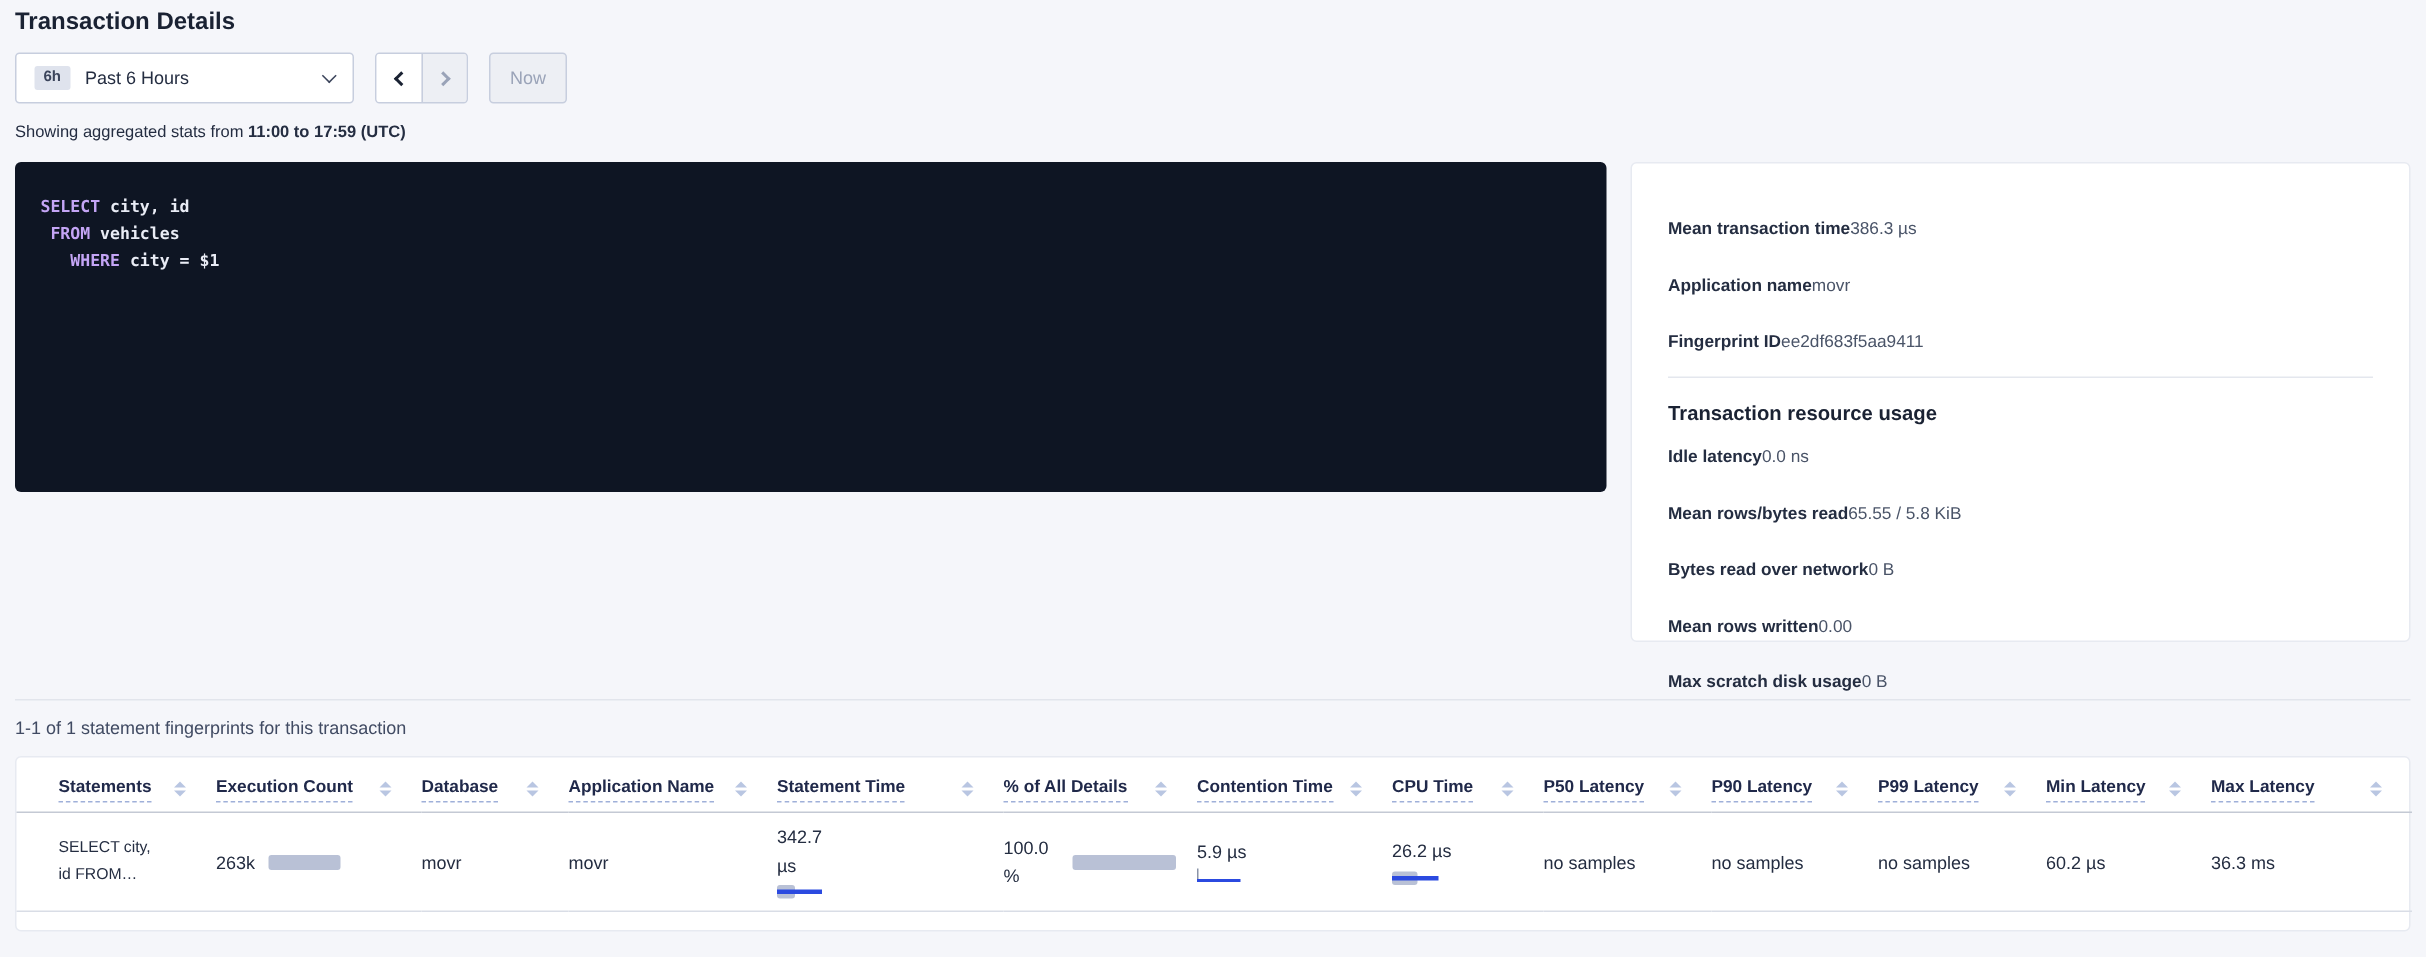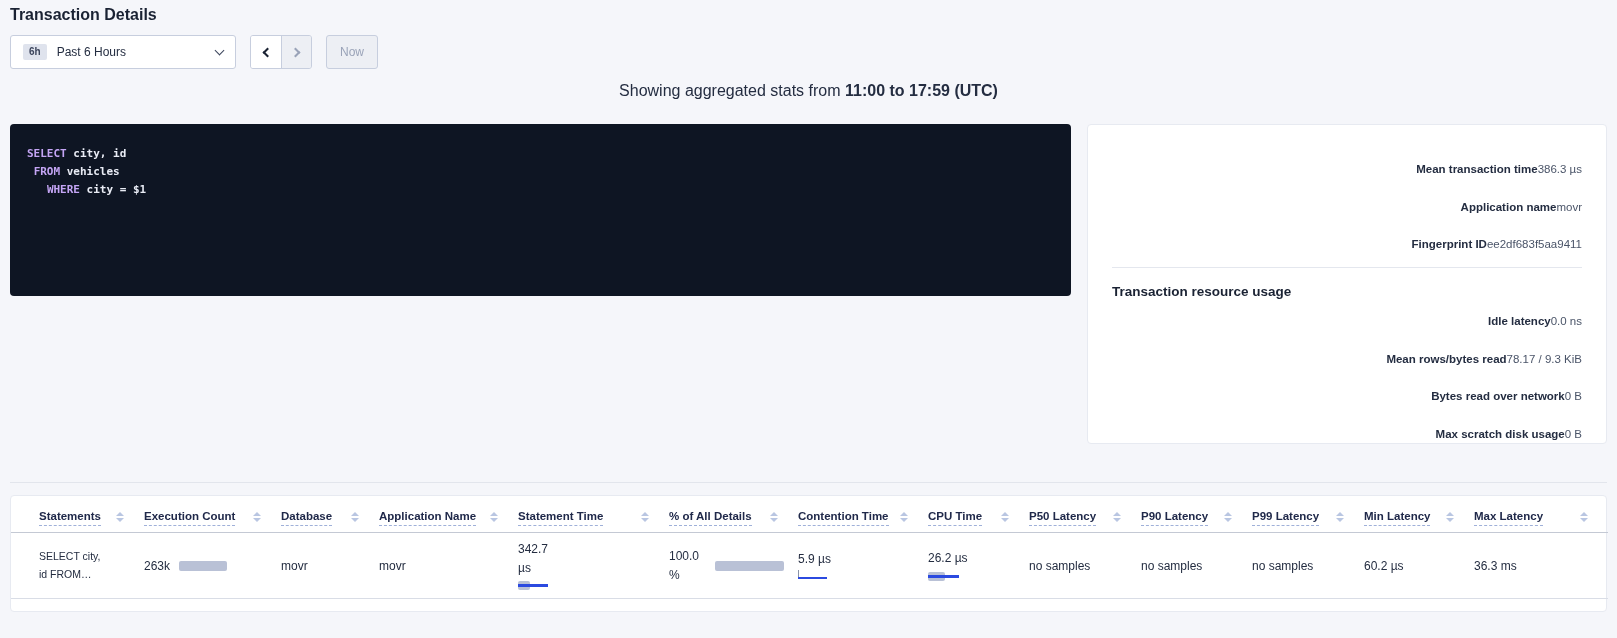--- a/index.html
+++ b/index.html
@@ -36,40 +36,40 @@
   .arrow-btn + .arrow-btn { border-left: 1px solid #c7cede; }
   .arrow-btn.disabled { background: #edeff4; cursor: default; }
   .chev { display: inline-block; width: 7px; height: 7px; border-right: 2px solid #1a2233; border-bottom: 2px solid #1a2233; }
   .chev-left  { transform: rotate(135deg); margin-left: 3px; }
   .chev-right { transform: rotate(-45deg); margin-right: 3px; border-color: #9aa3b8; }
   .now-btn {
     height: 34px; padding: 0 13px; background: #edeff4; color: #9aa3b8;
     border: 1px solid #c7cede; border-radius: 3px; font-size: 12px;
     font-family: "Liberation Sans", sans-serif; cursor: default;
   }
-  .stats-period { font-size: 16px; color: #242d41; margin-bottom: 24px; text-align: center; }
+  .stats-period { font-size: 11px; color: #242d41; margin-bottom: 14px; }
   .stats-period b { font-weight: 700; }
 
   
   .main-row { display: flex; gap: 16px; margin-bottom: 38px; align-items: flex-start; }
   .sql-box {
-    flex: 1; height: 172px; background: #0e1523; border-radius: 4px;
+    flex: 1; height: 220px; background: #0e1523; border-radius: 4px;
     padding: 21px 0 0 17px; overflow: hidden;
   }
   .sql-box pre {
     font-family: "DejaVu Sans Mono", monospace; font-size: 11px; font-weight: 700;
     line-height: 1.62; color: #e9ecf5; white-space: pre;
   }
   .sql-kw { color: #c4a5f5; }
   .summary-card {
     width: 520px; height: 320px; background: #fff;
     border: 1px solid #e7eaf1; border-radius: 4px;
     padding: 26px 24px 0 24px;
   }
-  .kv-row { display: flex; justify-content: flex-end; align-items: baseline; margin-bottom: 13.5px; }
+  .kv-row { display: flex; justify-content: flex-start; align-items: baseline; margin-bottom: 13.5px; }
   .kv-label { font-size: 11.5px; font-weight: 700; color: #242d41; }
   .kv-value { font-size: 11.5px; color: #4a5468; margin-top: 12px; }
   .card-divider { border: none; border-top: 1px solid #e4e7ee; margin: 17px 0 16px 0; }
   .resource-heading { font-size: 13.5px; font-weight: 700; color: #1a2233; margin-bottom: 4px; }
 
   
   .section-divider { border: none; border-top: 1px solid #e2e5ec; margin: 0 0 11px 0; }
   .count-text { font-size: 12px; color: #414b63; margin-bottom: 10px; }
   .table-card { background: #fff; border: 1px solid #e7eaf1; border-radius: 4px; padding-bottom: 12px; margin-top: 12px; }
   table { width: 100%; border-collapse: collapse; table-layout: fixed; }
@@ -149,35 +149,40 @@
         <span class="kv-value">ee2df683f5aa9411</span>
       </div>
       <hr class="card-divider">
       <h2 class="resource-heading">Transaction resource usage</h2>
       <div class="kv-row">
         <span class="kv-label">Idle latency</span>
         <span class="kv-value">0.0 ns</span>
       </div>
       <div class="kv-row">
         <span class="kv-label">Mean rows/bytes read</span>
-        <span class="kv-value">78.17 / 9.3 KiB</span>
+        <span class="kv-value">65.55 / 5.8 KiB</span>
       </div>
       <div class="kv-row">
         <span class="kv-label">Bytes read over network</span>
         <span class="kv-value">0 B</span>
       </div>
       <div class="kv-row">
+        <span class="kv-label">Mean rows written</span>
+        <span class="kv-value">0.00</span>
+      </div>
+      <div class="kv-row">
         <span class="kv-label">Max scratch disk usage</span>
         <span class="kv-value">0 B</span>
       </div>
     </div>
   </div>
 
   <hr class="section-divider">
 
+  <p class="count-text">1-1 of 1 statement fingerprints for this transaction</p>
 
   <div class="table-card">
     <table>
       <colgroup>
         <col style="width:133px">
           <col style="width:137px">
           <col style="width:98px">
           <col style="width:139px">
         <col style="width:151px">
           <col style="width:129px">

